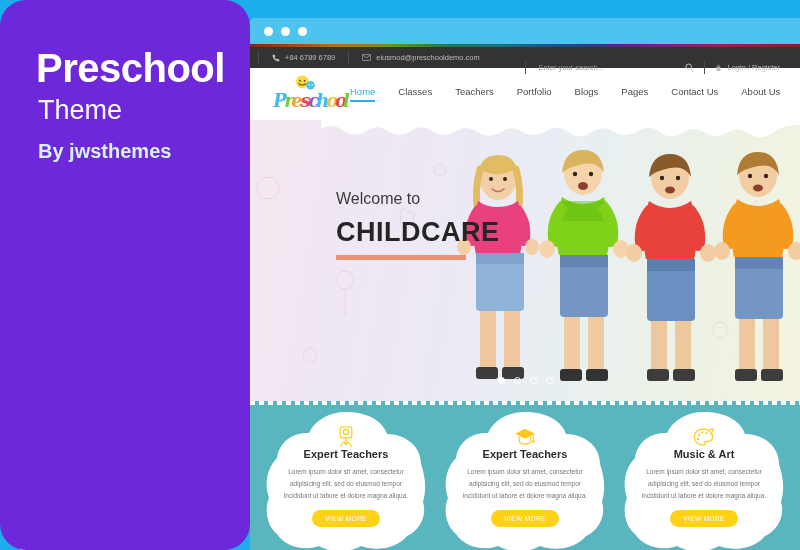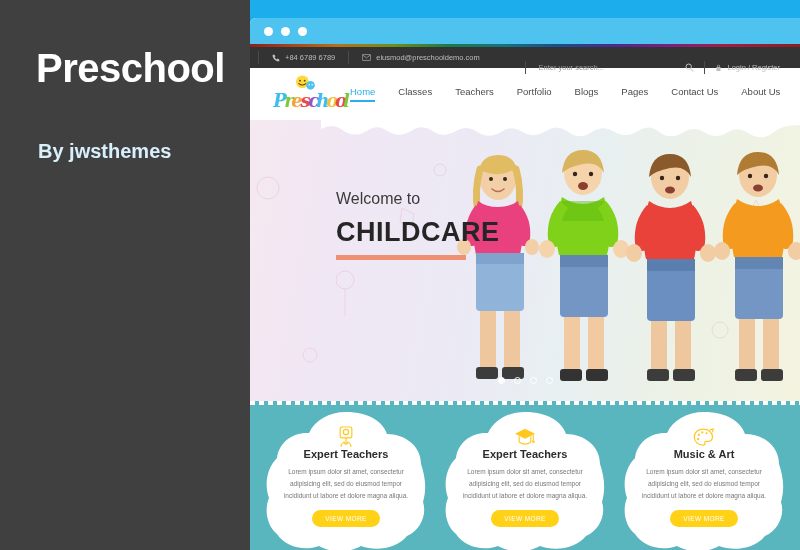--- a/index.html
+++ b/index.html
@@ -7,22 +7,23 @@
     width: 800px; height: 550px;
     overflow: hidden;
     font-family: "Liberation Sans", sans-serif;
   }
   body { background: #1CADEC; position: relative; }
 
   
   .promo {
     position: absolute; left: 0; top: 0;
     width: 250px; height: 550px;
-    background: #404040;
+    background: #6d28d9;
     z-index: 5;
+    border-radius: 26px;
   }
   .promo-title {
     position: absolute; left: 36px; top: 48px;
     font-size: 40px; font-weight: bold; color: #ffffff;
     letter-spacing: -0.5px; line-height: 1;
   }
   .promo-sub {
     position: absolute; left: 38px; top: 97px;
     font-size: 27px; font-weight: 300; color: #ffffff;
     line-height: 1;
@@ -204,20 +205,21 @@
     font-size: 6.5px; letter-spacing: 0.4px;
     padding: 5px 13px; border-radius: 11px;
     border: none; cursor: pointer;
   }
 </style>
 </head>
 <body>
 
 <div class="promo">
   <div class="promo-title">Preschool</div>
+  <div class="promo-sub">Theme</div>
   <div class="promo-by">By jwsthemes</div>
 </div>
 
 <div class="mobile">
   <div class="mob-titlebar">
     <span class="dot"></span>
     <span class="dot"></span>
     <span class="dot"></span>
   </div>
   <div class="rainbow"></div>

